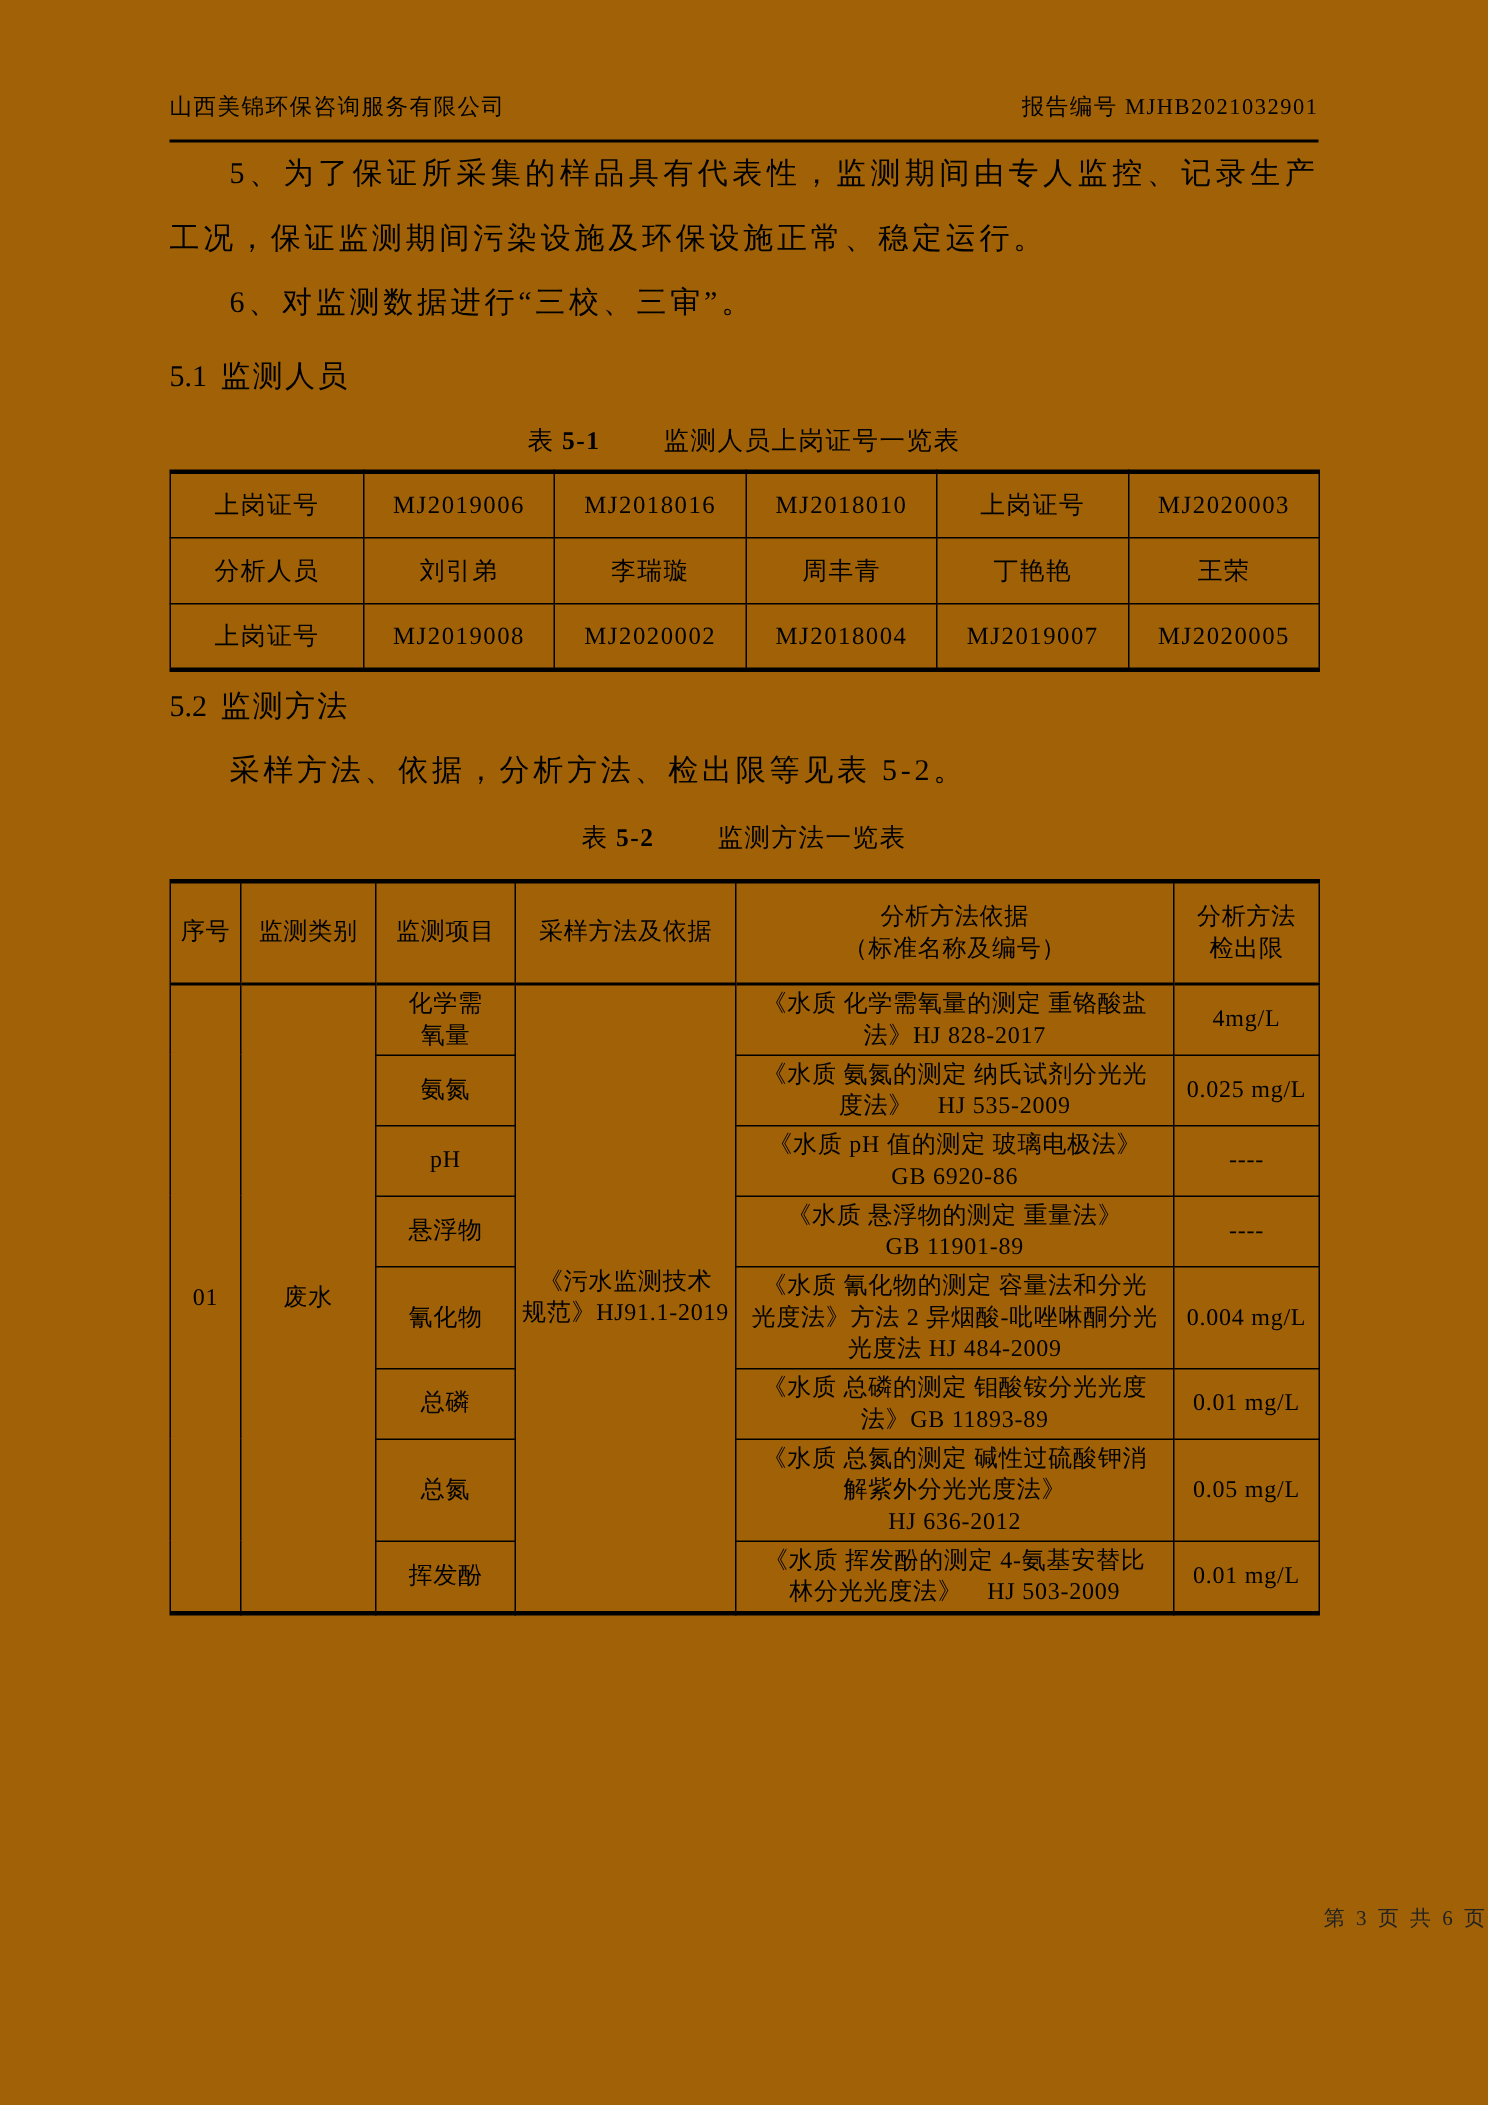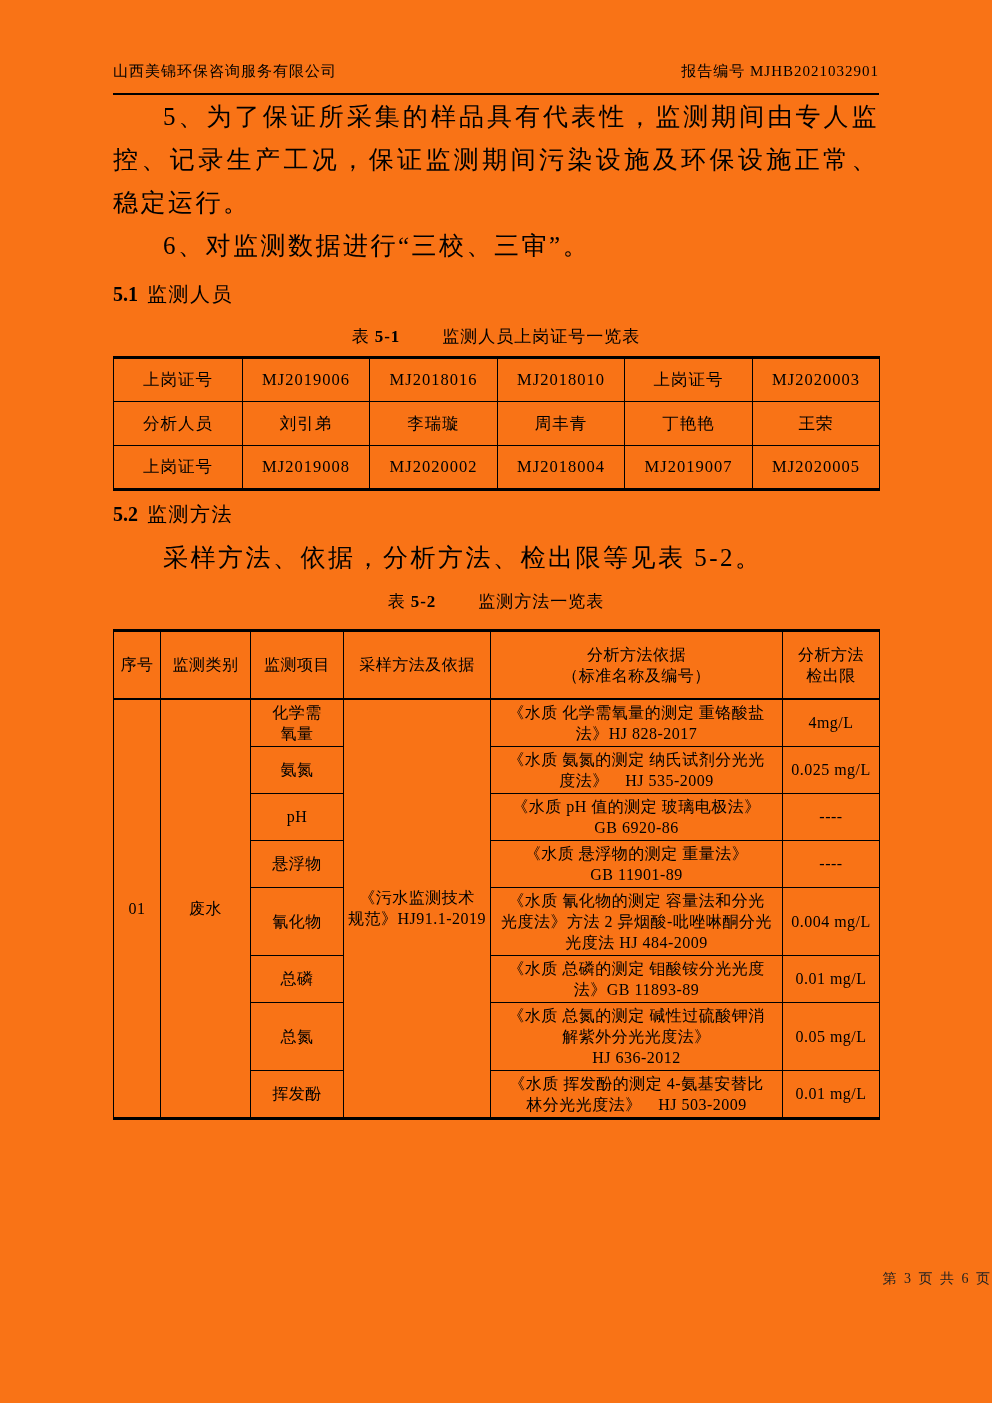--- a/index.html
+++ b/index.html
@@ -3,52 +3,52 @@
 <meta charset="utf-8">
 <style>
   * { box-sizing: border-box; }
   html, body {
     margin: 0; padding: 0;
     width: 992px; height: 1403px;
     background: #ffffff;
     color: #000;
     font-family: "Liberation Serif", "DejaVu Serif", serif;
   }
-  .page { position: relative; width: 992px; height: 1403px; overflow: hidden; background: #f97316; }
+  .page { position: relative; width: 992px; height: 1403px; overflow: hidden; background: #a16207; }
   .content { margin: 0 113px; width: 766px; }
 
   .page-header {
     padding-top: 62px;
     padding-bottom: 12px;
     border-bottom: 2px solid #000;
     display: flex;
     justify-content: space-between;
     align-items: flex-end;
     font-size: 15px;
     letter-spacing: 1px;
   }
 
   p.body {
-    font-size: 25px;
+    font-size: 20px;
     letter-spacing: 2.5px;
     line-height: 43px;
     text-indent: 2em;
     text-align: justify;
     margin: 0;
   }
   .p5 { margin-top: 30px; }
 
   .heading {
     font-size: 20px;
     letter-spacing: 1.5px;
     line-height: 43px;
     margin: 0;
     font-weight: normal;
   }
-  .heading .num { font-weight: bold; margin-right: 9px; letter-spacing: 0; }
+  .heading .num { font-weight: normal; margin-right: 9px; letter-spacing: 0; }
   .h51 { margin-top: 6px; }
   .h52 { margin-top: 2px; }
 
   .caption {
     text-align: center;
     font-size: 17px;
     line-height: 38px;
     letter-spacing: 1px;
     margin-top: 2px;
   }

